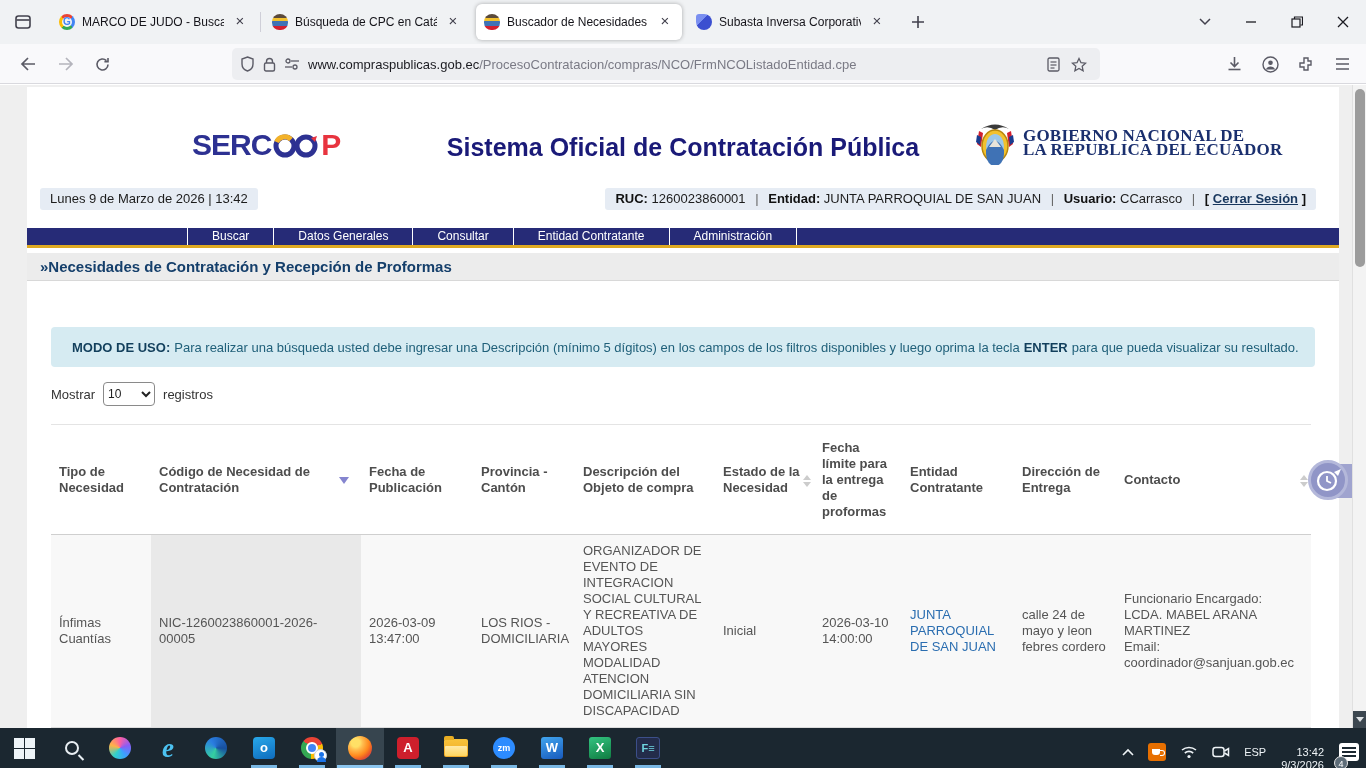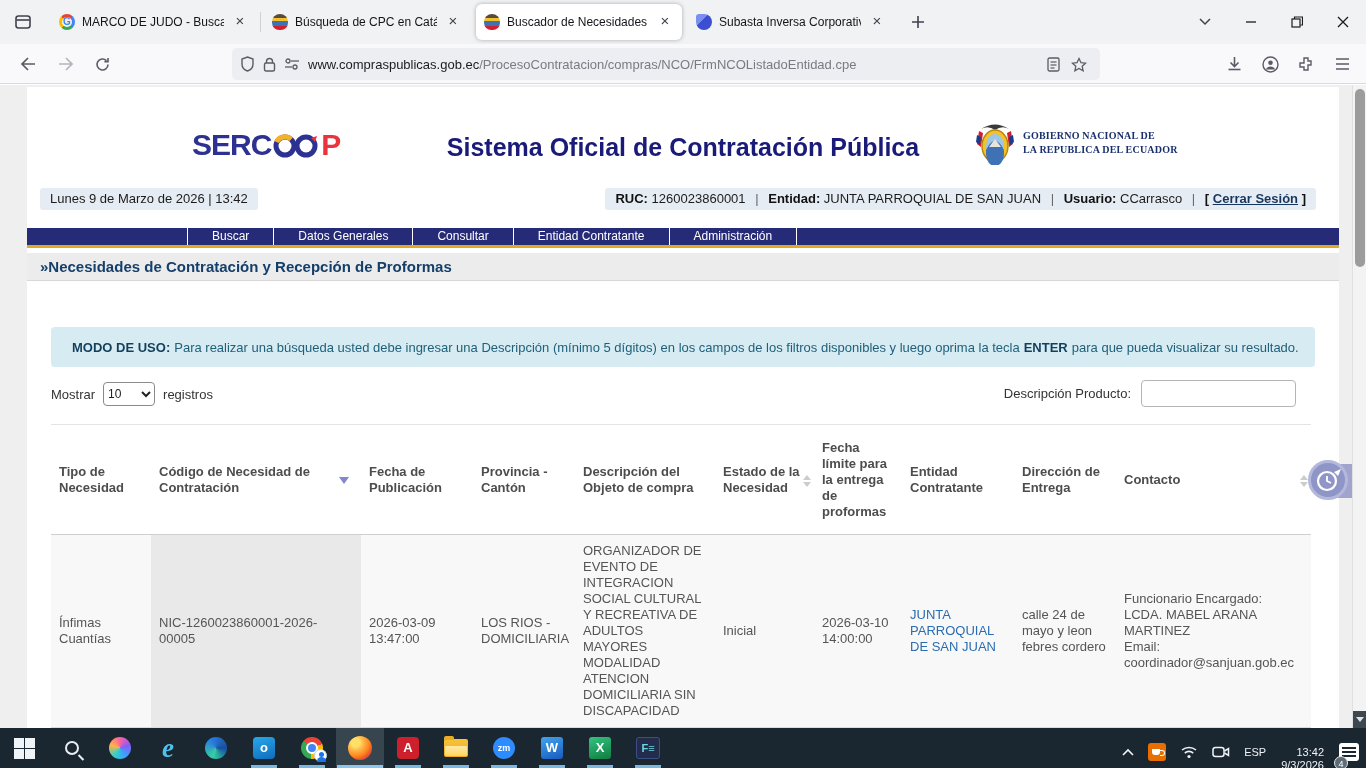--- a/index.html
+++ b/index.html
@@ -53,21 +53,21 @@
 
   .brand { position:absolute; left:165px; top:42px; font:bold 30px/32px "Liberation Sans",sans-serif;
            letter-spacing:-1px; display:flex; align-items:center; }
   .brand .serc { color:#2d3192; }
   .brand .pRed { color:#e8343f; }
   .brand svg { margin:2px -1px 0 -1px; }
   .page-title { position:absolute; left:0; top:46px; width:100%; text-align:center;
                 font-size:25px; font-weight:bold; color:#1a1a78; }
   .govlogo { position:absolute; left:948px; top:34px; display:flex; align-items:center; }
   .govtext { margin-left:8px; font-family:"Liberation Serif",serif; font-weight:bold;
-             font-size:10px; color:#1a2f6e; line-height:14px; letter-spacing:.2px; }
+             font-size:17px; color:#1a2f6e; line-height:14px; letter-spacing:.2px; }
 
   .daterow { position:absolute; top:101px; left:0; width:100%; height:22px; font-size:13px; color:#1c1c1c; }
   .chip { background:#e6ecf4; border-radius:3px; height:22px; line-height:22px; padding:0 10px; }
   .chip-left { position:absolute; left:13px; }
   .chip-right { position:absolute; right:23px; }
   .chip b { color:#111; }
   .chip .lnk { color:#17365d; font-weight:bold; text-decoration:underline; cursor:pointer; }
   .chip .pipe { color:#666; padding:0 6px; }
 
   .mainnav { position:absolute; top:141px; left:0; width:100%; height:17px; background:#262b77;
@@ -399,24 +399,20 @@
         <span>Para realizar una búsqueda usted debe ingresar una Descripción (mínimo 5 dígitos) en los campos de los filtros disponibles y luego oprima la tecla</span>
         <span><b>ENTER</b></span>
         <span>para que pueda visualizar su resultado.</span>
       </div>
 
       <div class="controls-left">
         <span>Mostrar</span>
         <select><option>10</option></select>
         <span>registros</span>
       </div>
-      <div class="controls-right">
-        <span>Descripción Producto:</span>
-        <input type="text" style="">
-      </div>
 
       <div class="tablewrap">
         <table>
           <colgroup>
             <col style="width:100px">
               <col style="width:210px">
               <col style="width:112px">
               <col style="width:102px">
             <col style="width:140px">
               <col style="width:99px">

